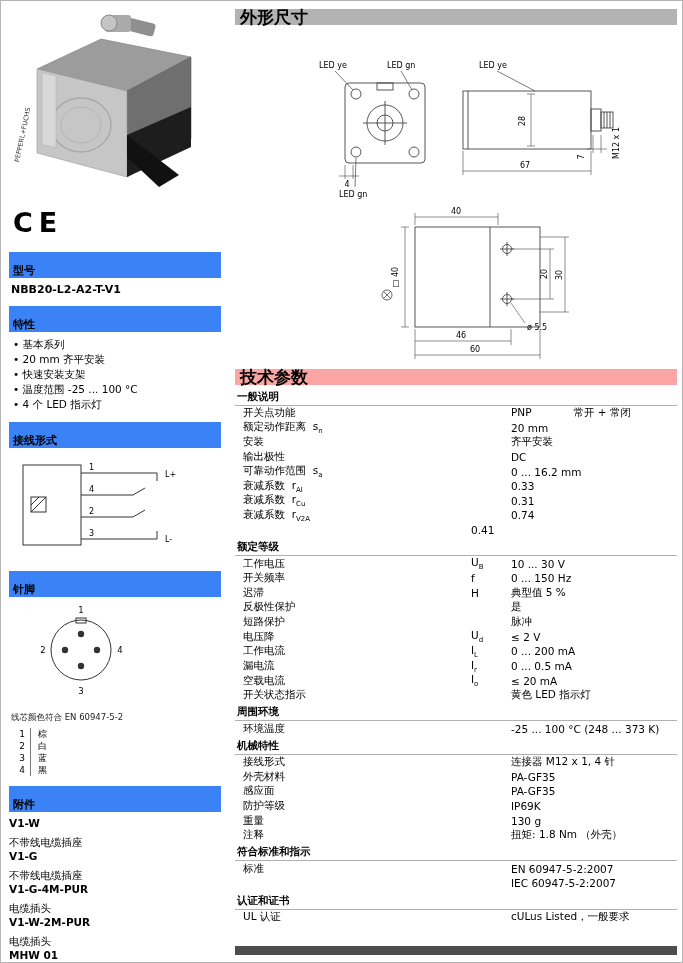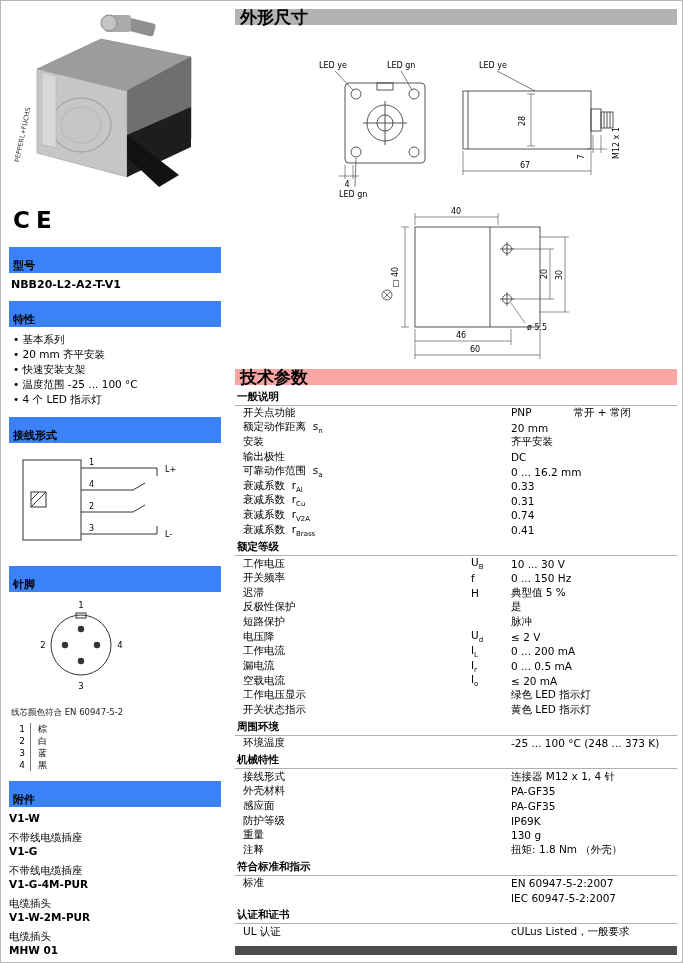--- a/index.html
+++ b/index.html
@@ -4,21 +4,21 @@
 <style>
   * { margin:0; padding:0; box-sizing:border-box; }
   html,body { background:#ffffff; }
   body { font-family:"DejaVu Sans","Liberation Sans",sans-serif; color:#000; }
   .page { width:683px; height:963px; background:#fff; border:1px solid #b5b5b5;
           display:flex; overflow:hidden; position:relative; }
 
   
   .left-col { width:226px; padding:6px 6px 6px 8px; flex:0 0 auto; }
   .photo { width:206px; height:188px; position:relative; }
-  .ce { font-size:23px; font-weight:600; letter-spacing:6px; margin:12px 0 2px 4px; }
+  .ce { font-size:27px; font-weight:600; letter-spacing:6px; margin:12px 0 2px 4px; }
   .hbar { background:#3b82f6; font-size:11px; font-weight:bold; padding:12px 4px 1px 4px;
           margin:10px 0 5px 0; line-height:13px; }
   .hbar.first { margin-top:14px; }
   .model-no { font-size:11px; font-weight:bold; margin:2px 0 2px 2px; }
   ul.features { list-style:none; margin:2px 0 0 4px; font-size:10.5px; line-height:15px; }
   ul.features li::before { content:"• "; }
   .wiring-wrap { margin:2px 0 0 6px; }
   .pinout-wrap { margin:0 0 0 14px; }
   .wire-note { font-size:8.5px; color:#222; margin:10px 0 4px 2px; }
   .wire-colors { font-size:9px; margin-left:6px; }
@@ -348,21 +348,20 @@
           <div class="tlab">衰减系数<span>&nbsp;&nbsp;r<sub>Cu</sub></span></div>
           <div class="tsym"></div>
           <div class="tval"><span>0.31</span></div>
         </div>
         <div class="trow">
           <div class="tlab">衰减系数<span>&nbsp;&nbsp;r<sub>V2A</sub></span></div>
           <div class="tsym"></div>
           <div class="tval"><span>0.74</span></div>
         </div>
         <div class="trow">
-          <div class="tlab">衰减系数<span>&nbsp;&nbsp;r<sub>Brass</sub></span></div>
           <div class="tsym"></div>
           <div class="tval"><span>0.41</span></div>
         </div>
         <div class="sec-title">额定等级</div>
         <div class="trow">
           <div class="tlab">工作电压</div>
           <div class="tsym">U<sub>B</sub></div>
           <div class="tval"><span>10 ... 30 V</span></div>
         </div>
         <div class="trow">
@@ -399,25 +398,20 @@
           <div class="tlab">漏电流</div>
           <div class="tsym">I<sub>r</sub></div>
           <div class="tval"><span>0 ... 0.5 mA</span></div>
         </div>
         <div class="trow">
           <div class="tlab">空载电流</div>
           <div class="tsym">I<sub>o</sub></div>
           <div class="tval"><span>≤ 20 mA</span></div>
         </div>
         <div class="trow">
-          <div class="tlab">工作电压显示</div>
-          <div class="tsym"></div>
-          <div class="tval"><span>绿色 LED 指示灯</span></div>
-        </div>
-        <div class="trow">
           <div class="tlab">开关状态指示</div>
           <div class="tsym"></div>
           <div class="tval"><span>黄色 LED 指示灯</span></div>
         </div>
         <div class="sec-title">周围环境</div>
         <div class="trow">
           <div class="tlab">环境温度</div>
           <div class="tsym"></div>
           <div class="tval"><span>-25 ... 100 °C (248 ... 373 K)</span></div>
         </div>

